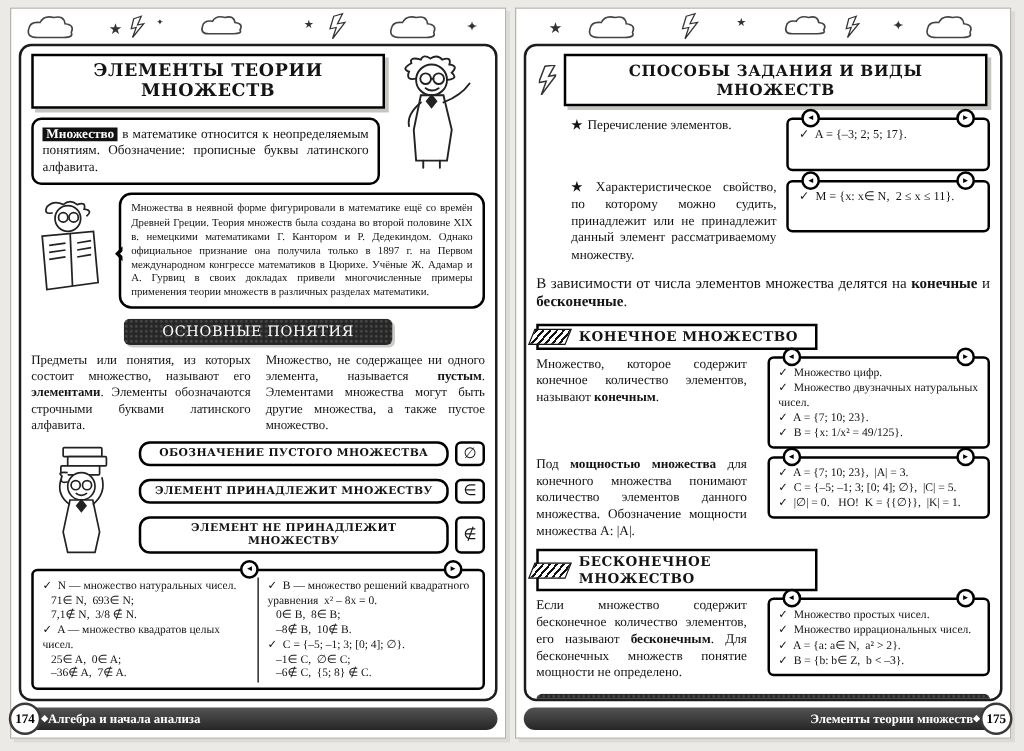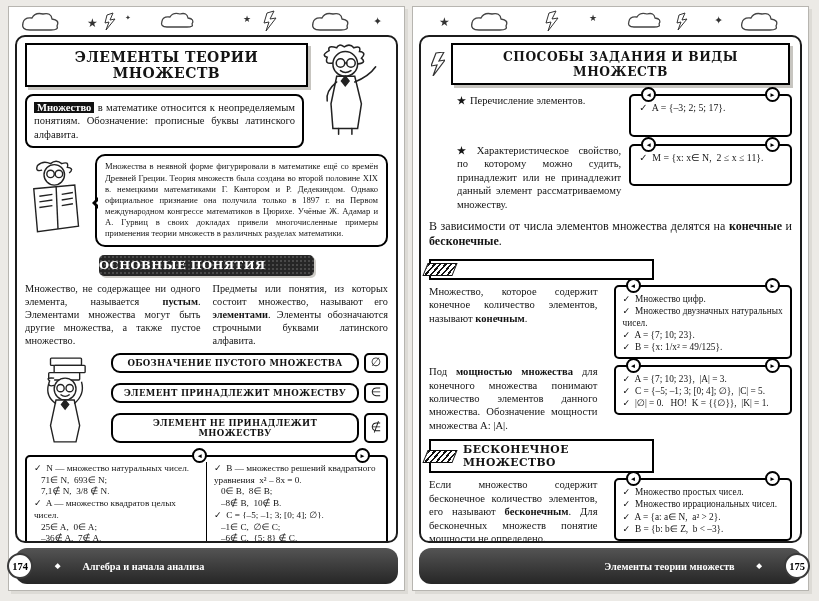--- a/index.html
+++ b/index.html
@@ -14,21 +14,21 @@
 
   .doodles { height:26px; flex:0 0 auto; }
 
   .frame { border:2px solid #1c1c1c; border-radius:10px; flex:1; padding:6px 8px;
            display:flex; flex-direction:column; overflow:hidden; position:relative; background:#fff; }
 
   
   .title-box { border:2px solid #000; box-shadow:3px 3px 0 #c7c5c0; padding:4px 6px;
                text-align:center; font-weight:bold; font-size:14px; letter-spacing:.5px;
                font-family:"DejaVu Serif", serif; background:#fff; }
-  .black-bar { background:#262626; color:#fff; font-weight:bold; 
+  .black-bar { background:#262626; color:#fff; font-weight:normal; text-align:center;
                font-size:11.5px; padding:3px 0 4px; border-radius:5px;
                font-family:"DejaVu Serif", serif; letter-spacing:.5px;
                box-shadow:2px 2px 0 #cfcdc8;
                background-image:radial-gradient(rgba(255,255,255,.16) 1px, transparent 1.2px);
                background-size:4px 4px; }
   .striped-hdr { display:flex; align-items:center; gap:8px; border:2px solid #000;
                  width:225px; padding:2px 6px 2px 10px; font-weight:bold; font-size:10.8px;
                  font-family:"DejaVu Serif", serif; letter-spacing:.4px; margin:1px 0 5px; background:#fff; }
   .stripes { width:30px; height:13px; flex:0 0 auto; transform:skewX(-22deg); margin-left:-16px;
              background:repeating-linear-gradient(115deg,#111 0 2px,#fff 2px 5px);
@@ -87,23 +87,23 @@
   .types-para { font-size:12px; text-align:justify; margin:1px 0 8px; line-height:1.27; }
 
   .split { display:flex; gap:16px; margin-bottom:6px; align-items:flex-start; }
   .split-text { flex:1.05; font-size:10.6px; line-height:1.27; text-align:justify; min-width:0; }
   .split .sm-exbox { font-size:9.3px; padding:6px 7px 4px; }
 
   .bar-relations { width:100%; margin:3px 0 7px; }
   .relations p { font-size:10.8px; text-align:justify; line-height:1.28; text-indent:14px; }
 
   
-  .pagefooter { margin-top:5px; height:36px; display:flex; align-items:center;
+  .pagefooter { margin-top:5px; height:18px; display:flex; align-items:center;
                 background:linear-gradient(#545454,#262626); border-radius:12px; color:#fff;
-                font-size:10.3px; font-weight:bold; gap:22px; padding:0 2px; position:relative; }
+                font-size:10.3px; font-weight:bold; gap:0; padding:0 2px; position:relative; }
   .pf-circle { width:26px; height:26px; border-radius:50%; background:#fff; border:2.5px solid #3a3a3a;
                color:#000; display:flex; align-items:center; justify-content:center;
                font-size:10.5px; font-weight:bold; flex:0 0 auto; }
   .pagefooter.fleft .pf-circle { margin-left:-10px; }
   .pagefooter.fright { justify-content:flex-end; }
   .pagefooter.fright .pf-circle { margin-right:-10px; }
   .pf-diamond { font-size:7px; }
   b { font-weight:bold; }
 </style>
 </head>
@@ -175,24 +175,24 @@
           <line x1="39" y1="50" x2="51" y2="48"></line>
         </g>
       </svg>
       <div class="bubble">Множества в неявной форме фигурировали в математике ещё со времён Древней Греции. Теория множеств была создана во второй половине XIX в. немецкими математиками Г. Кантором и Р. Дедекиндом. Однако официальное признание она получила только в 1897 г. на Первом международном конгрессе математиков в Цюрихе. Учёные Ж. Адамар и А. Гурвиц в своих докладах привели многочисленные примеры применения теории множеств в различных разделах математики.</div>
     </div>
 
     <div class="black-bar bar-basic">ОСНОВНЫЕ ПОНЯТИЯ</div>
 
     <div class="cols">
       <p class="col">
+        <span>Предметы или понятия, из которых состоит множество, называют его </span><b>элементами</b><span>. Элементы обозначаются строчными буквами латинского алфавита.</span>
+      </p>
+      <p class="col">
         <span>Множество, не содержащее ни одного элемента, называется </span><b>пустым</b><span>. Элементами множества могут быть другие множества, а также пустое множество.</span>
-      </p>
-      <p class="col">
-        <span>Предметы или понятия, из которых состоит множество, называют его </span><b>элементами</b><span>. Элементы обозначаются строчными буквами латинского алфавита.</span>
       </p>
     </div>
 
     <div class="notation-wrap">
       <svg class="prof" viewBox="0 0 90 100" width="82" height="92">
         <g stroke="#222" stroke-width="1.5" fill="#fff">
           <rect x="28" y="4" width="34" height="8" rx="1"></rect>
           <rect x="32" y="12" width="34" height="8" rx="1"></rect>
           <rect x="26" y="20" width="34" height="8" rx="1"></rect>
           <path d="M32 34 Q24 36 27 29 Q22 25 32 26"></path>
@@ -304,20 +304,21 @@
         <div class="ex-line">✓  M = {x: x∈ N,  2 ≤ x ≤ 11}.</div>
       </div>
     </div>
 
     <p class="types-para">
       <span>В зависимости от числа элементов множества делятся на </span><b>конечные</b><span> и </span><b>бесконечные</b><span>.</span>
     </p>
 
     <div class="striped-hdr">
       <span class="stripes"></span>
+      <span>КОНЕЧНОЕ  МНОЖЕСТВО</span>
     </div>
 
     <div class="split">
       <p class="split-text">
         <span>Множество, которое содержит конечное количество элементов, называют </span><b>конечным</b><span>.</span>
       </p>
       <div class="sm-exbox">
         <span class="pin pl">◄</span>
         <span class="pin pr">►</span>
         <div class="ex-line">✓  Множество цифр.</div>

